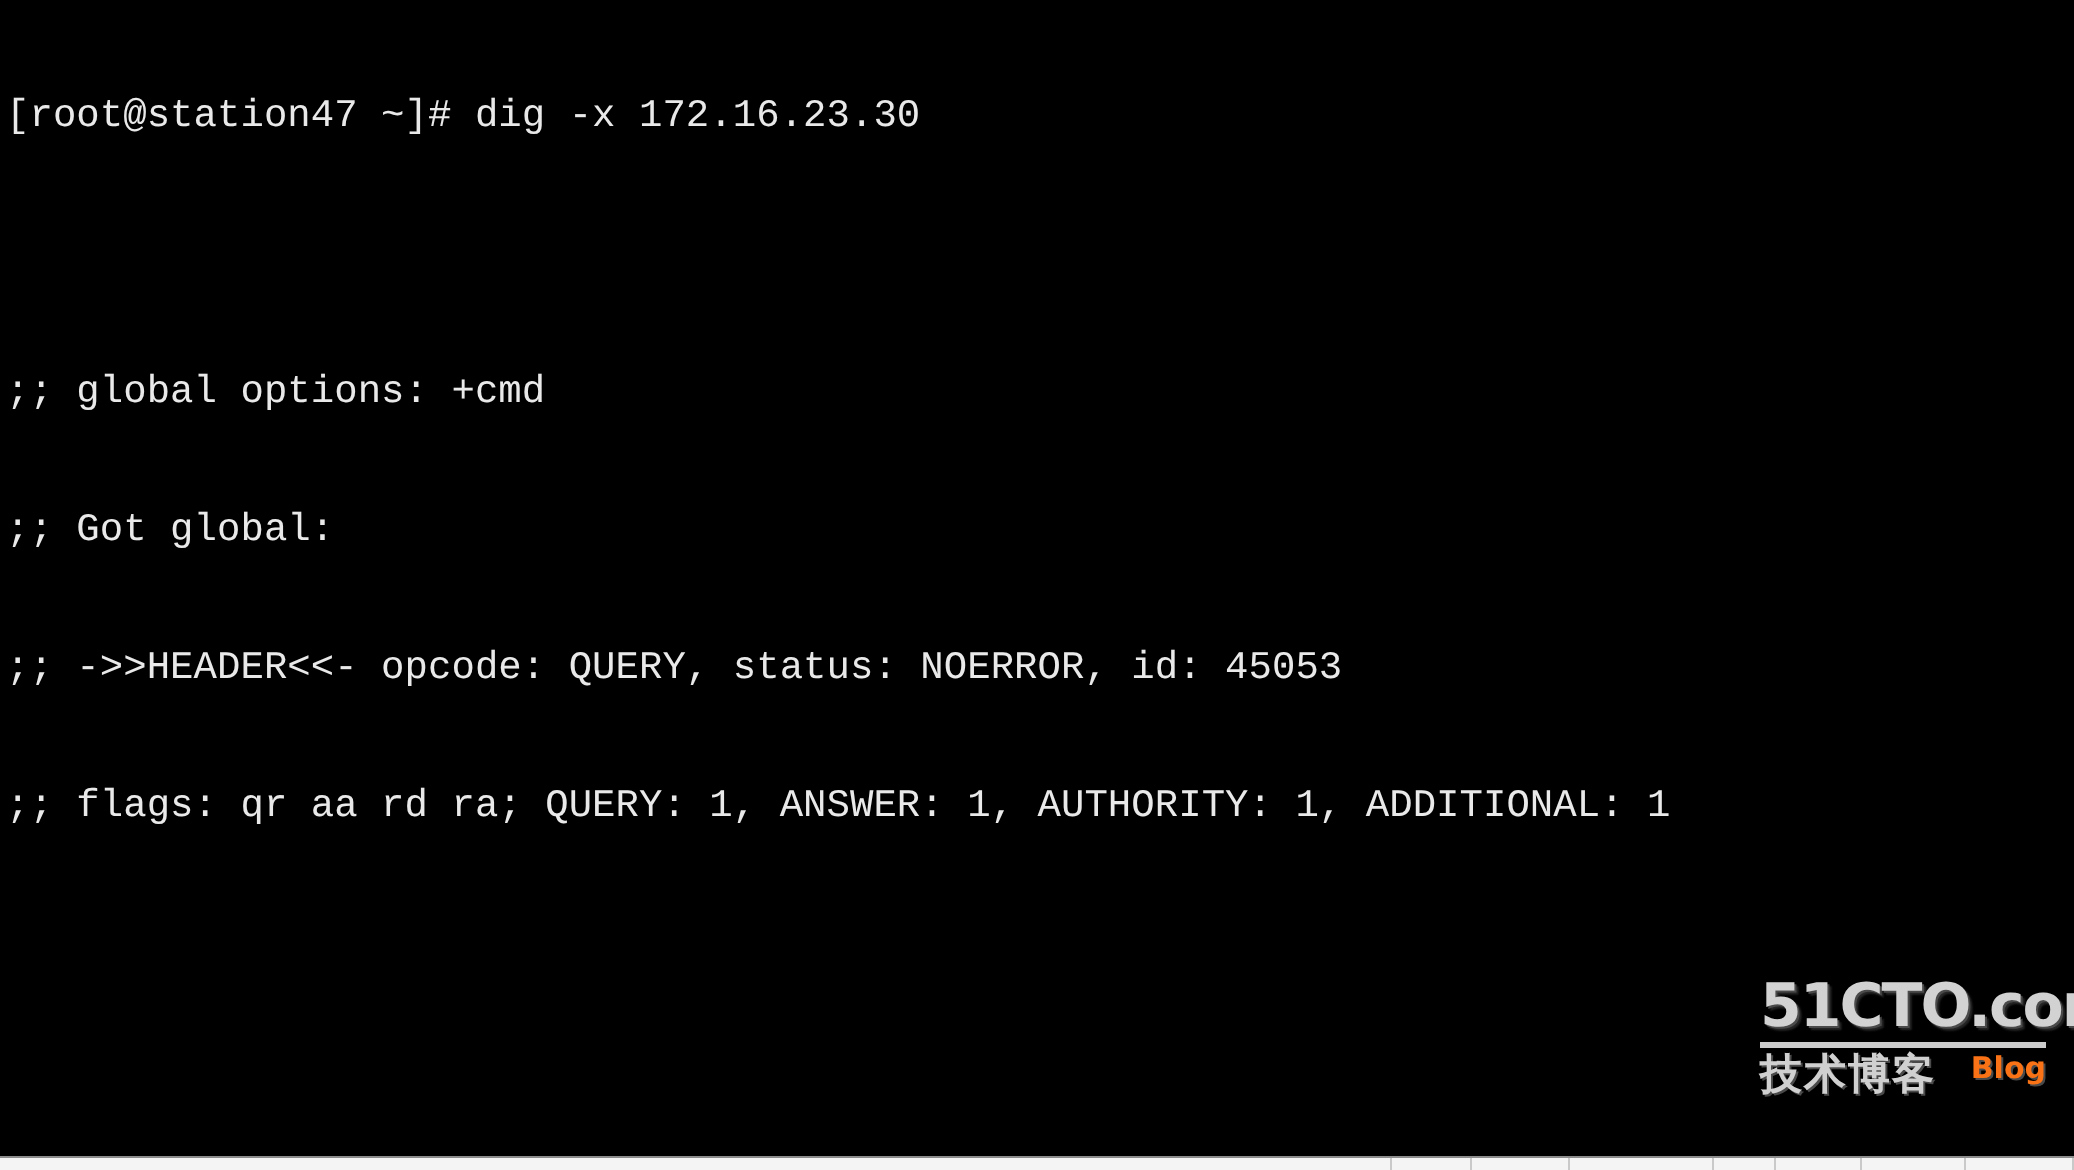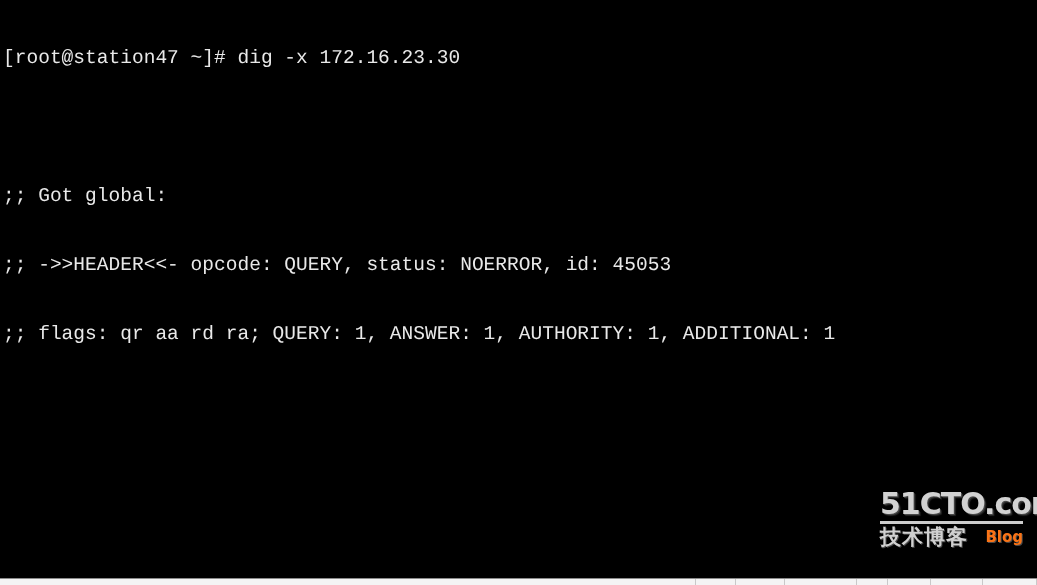--- a/index.html
+++ b/index.html
@@ -81,21 +81,21 @@
     text-align: left;
   }
   .wm-rule {
     height: 3px;
     background: #cccccc;
     margin: 2px 0 2px 0;
     width: 143px;
   }
   .wm-sub-row {
     display: flex;
-    align-items: center;
+    align-items: flex-start;
     justify-content: space-between;
     width: 143px;
   }
   .wm-cn {
     font-family: "DejaVu Sans", "Liberation Sans", sans-serif;
     font-size: 21px;
     font-weight: bold;
     color: #d0d0d0;
     text-shadow: 1px 1px 0 #4a4a4a;
     line-height: 22px;
@@ -129,20 +129,21 @@
     height: 100%;
   }
 </style>
 </head>
 <body>
 
 <div id="terminal">
   <div class="term-body">
     <span class="term-line">[root@station47 ~]# dig -x 172.16.23.30</span>
     <span class="term-line blank">&nbsp;</span>
+    <span class="term-line">;; global options: +cmd</span>
     <span class="term-line">;; Got global:</span>
     <span class="term-line">;; -&gt;&gt;HEADER&lt;&lt;- opcode: QUERY, status: NOERROR, id: 45053</span>
     <span class="term-line">;; flags: qr aa rd ra; QUERY: 1, ANSWER: 1, AUTHORITY: 1, ADDITIONAL: 1</span>
     <span class="term-line blank">&nbsp;</span>
     
     
     
     
     
     

